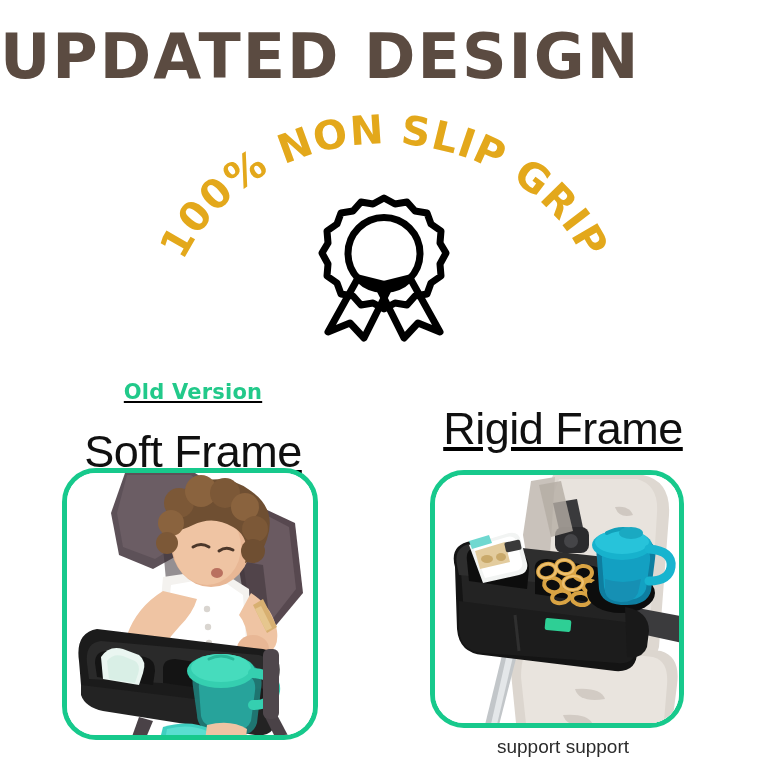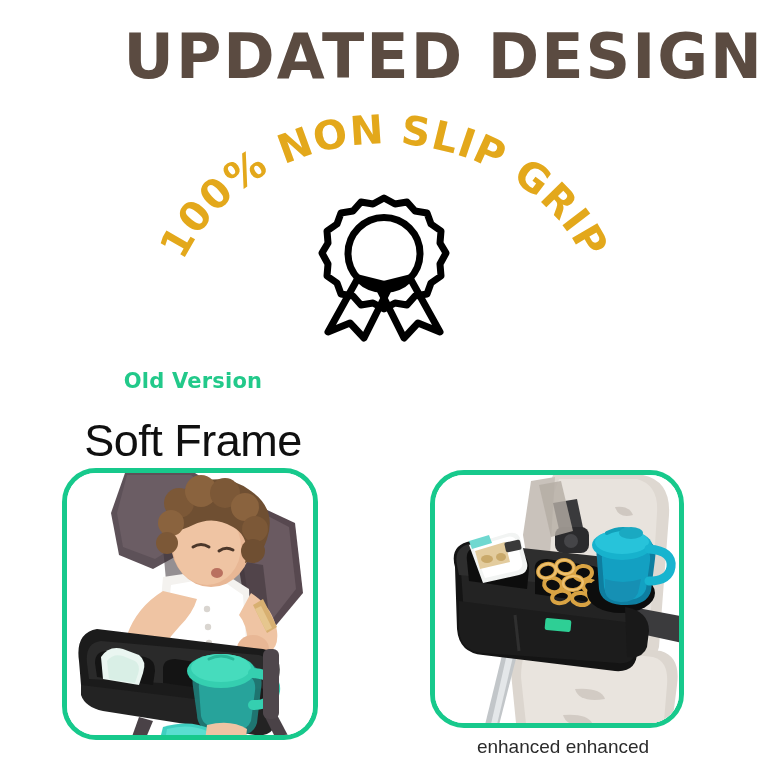--- a/index.html
+++ b/index.html
@@ -18,24 +18,24 @@
   #stage {
     position: relative;
     width: 768px;
     height: 768px;
     background: #ffffff;
   }
 
   
   .headline {
     position: absolute;
-    left: 12px;
+    left: 0;
     top: 24px;
     width: 752px;
-    text-align: right;
+    text-align: left;
     font-family: "DejaVu Sans", sans-serif;
     font-weight: bold;
     font-size: 62px;
     letter-spacing: 2px;
     color: #5b4b41;
     line-height: 1.05;
     white-space: nowrap;
   }
 
   
@@ -65,22 +65,23 @@
     position: absolute;
     left: 152px;
     top: 62px;
     width: 156px;
     height: 152px;
   }
 
   
   .col {
     position: absolute;
-    top: 370px;
+    top: 381px;
     width: 330px;
+    text-decoration: underline;
   }
   .col.left  { left: 28px; }
   .col.right { left: 398px; }
 
   .subtitle {
     text-align: center;
     font-family: "DejaVu Sans", sans-serif;
     font-weight: bold;
     font-size: 21px;
     color: #22c98a;
@@ -164,20 +165,21 @@
       </g>
     </svg>
   </div>
 
   <div class="col left">
     <div class="subtitle">Old Version</div>
     <div class="title">Soft Frame</div>
   </div>
 
   <div class="col right">
+    <div class="title">Rigid Frame</div>
   </div>
 
   <div class="photo-frame left">
     <div class="photo-inner">
       <svg viewBox="0 0 256 272" width="256" height="272">
         <rect x="0" y="0" width="256" height="272" fill="#ffffff"></rect>
 
         <path d="M 58,0 L 128,0 L 150,14 L 126,74 L 86,96 L 52,82 L 44,40 Z" fill="#5d5158"></path>
         <path d="M 60,2 L 124,2 L 142,16 L 120,66 L 88,86 L 56,74 L 50,40 Z" fill="#6b5d64"></path>
 
@@ -329,15 +331,15 @@
         <path d="M 24,126 L 198,148 l 2,24 q 2,18 -18,16 L 48,178 q -22,-2 -24,-22 Z" fill="#1c1c1c"></path>
         <path d="M 80,140 L 84,176" stroke="#2f2f2f" stroke-width="3"></path>
 
         <rect x="110" y="144" width="26" height="12" rx="2" fill="#2ecf95" transform="rotate(5 123 150)"></rect>
 
         <path d="M 190,132 q 24,4 24,24 l -2,16 q -4,12 -20,10 Z" fill="#191919"></path>
       </svg>
     </div>
   </div>
 
-  <div class="caption">enhanced enhanced</div>
+  <div class="caption">support support</div>
 
 </div>
 
 </body></html>

